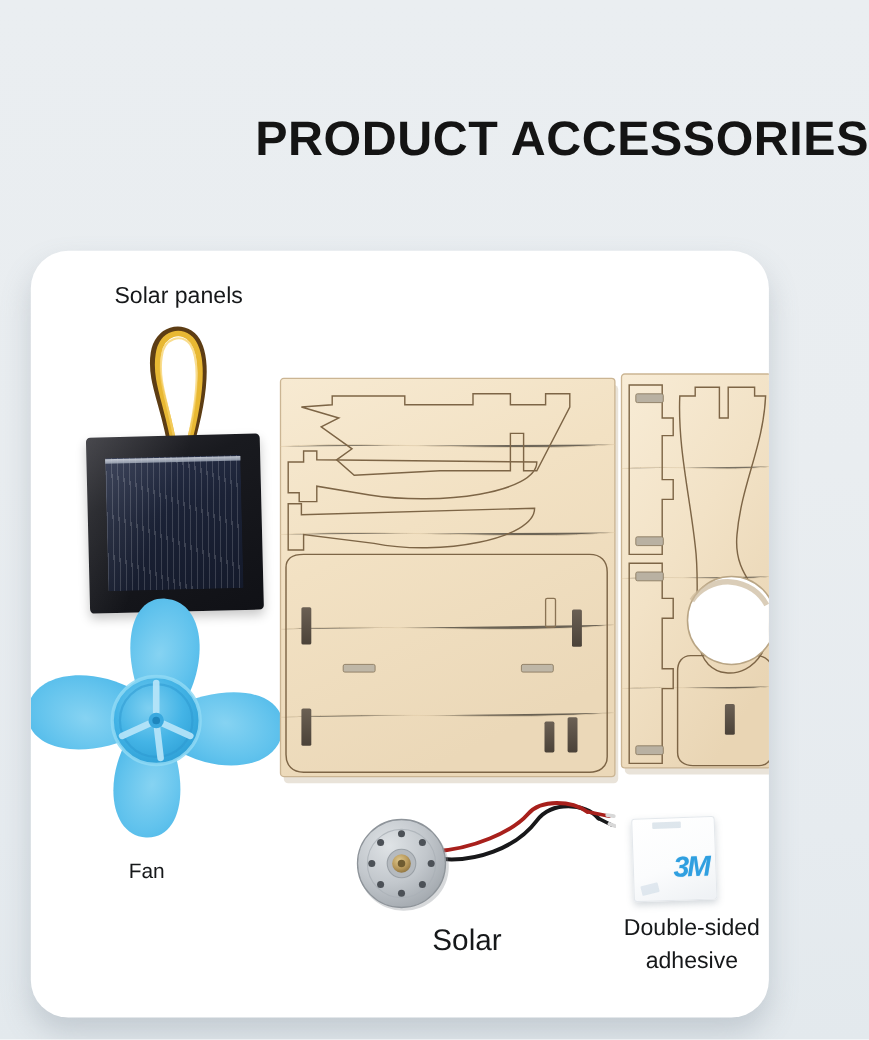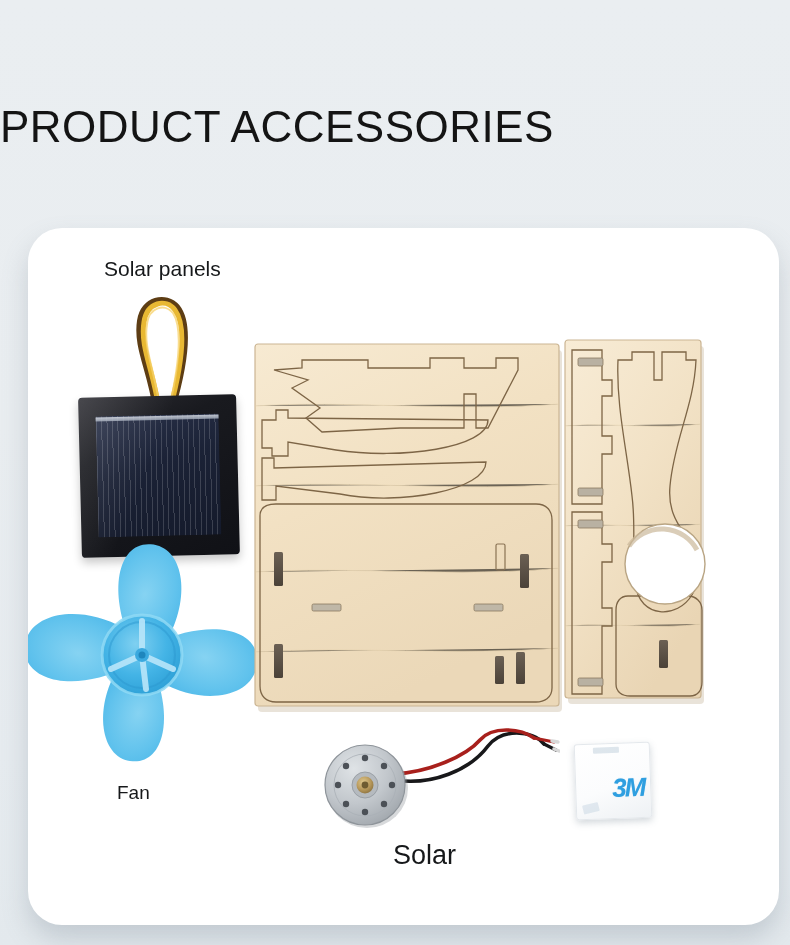--- a/index.html
+++ b/index.html
@@ -14,35 +14,35 @@
     background: linear-gradient(180deg, #eaeef1 0%, #e9edf0 45%, #e6ebef 80%, #e3e9ed 100%);
     position: relative;
   }
 
   
   #page-title {
     position: absolute;
     left: 0;
     top: 99px;
     width: 790px;
-    text-align: left;
+    text-align: right;
     font-size: 44px;
     line-height: 56px;
     letter-spacing: 0.5px;
-    font-weight: 400;
+    font-weight: 700;
     color: #141414;
     white-space: nowrap;
   }
 
   
   #accessories-card {
     position: absolute;
     left: 28px;
     top: 228px;
-    width: 751px;
+    width: 671px;
     height: 697px;
     background: #ffffff;
     border-radius: 34px;
     box-shadow: 0 14px 26px rgba(120, 133, 145, 0.30);
     overflow: hidden;
   }
 
   .caption {
     position: absolute;
     color: #16181a;
@@ -206,20 +206,21 @@
 
 <div id="accessories-card">
 
   <div class="caption" id="caption-solar">Solar panels</div>
 
 
   <div class="caption" id="caption-fan">Fan</div>
 
   <div class="caption" id="caption-motor">Solar</div>
 
+  <div class="caption two-line" id="caption-adhesive">Double-sided adhesive</div>
 
   <div id="solar-panel-item">
     <svg id="solar-wire-loop" viewBox="0 0 66 118">
       <path d="M26 118 C 20 78, 6 56, 10 30 C 13 8, 36 3, 47 16 C 60 32, 56 70, 42 118" fill="none" stroke="#5d3d14" stroke-width="6" stroke-linecap="round"></path>
       <path d="M29 118 C 23 78, 10 56, 14 31 C 17 11, 36 7, 45 19 C 56 34, 53 70, 40 118" fill="none" stroke="#e8b833" stroke-width="5" stroke-linecap="round"></path>
       <path d="M30 118 C 25 80, 13 57, 17 33 C 19 16, 35 12, 43 22 C 52 36, 50 70, 39 118" fill="none" stroke="#f7d26a" stroke-width="2" stroke-linecap="round" opacity="0.75"></path>
     </svg>
 
     <div id="solar-panel-body">
       <div id="solar-cell-area"></div>

